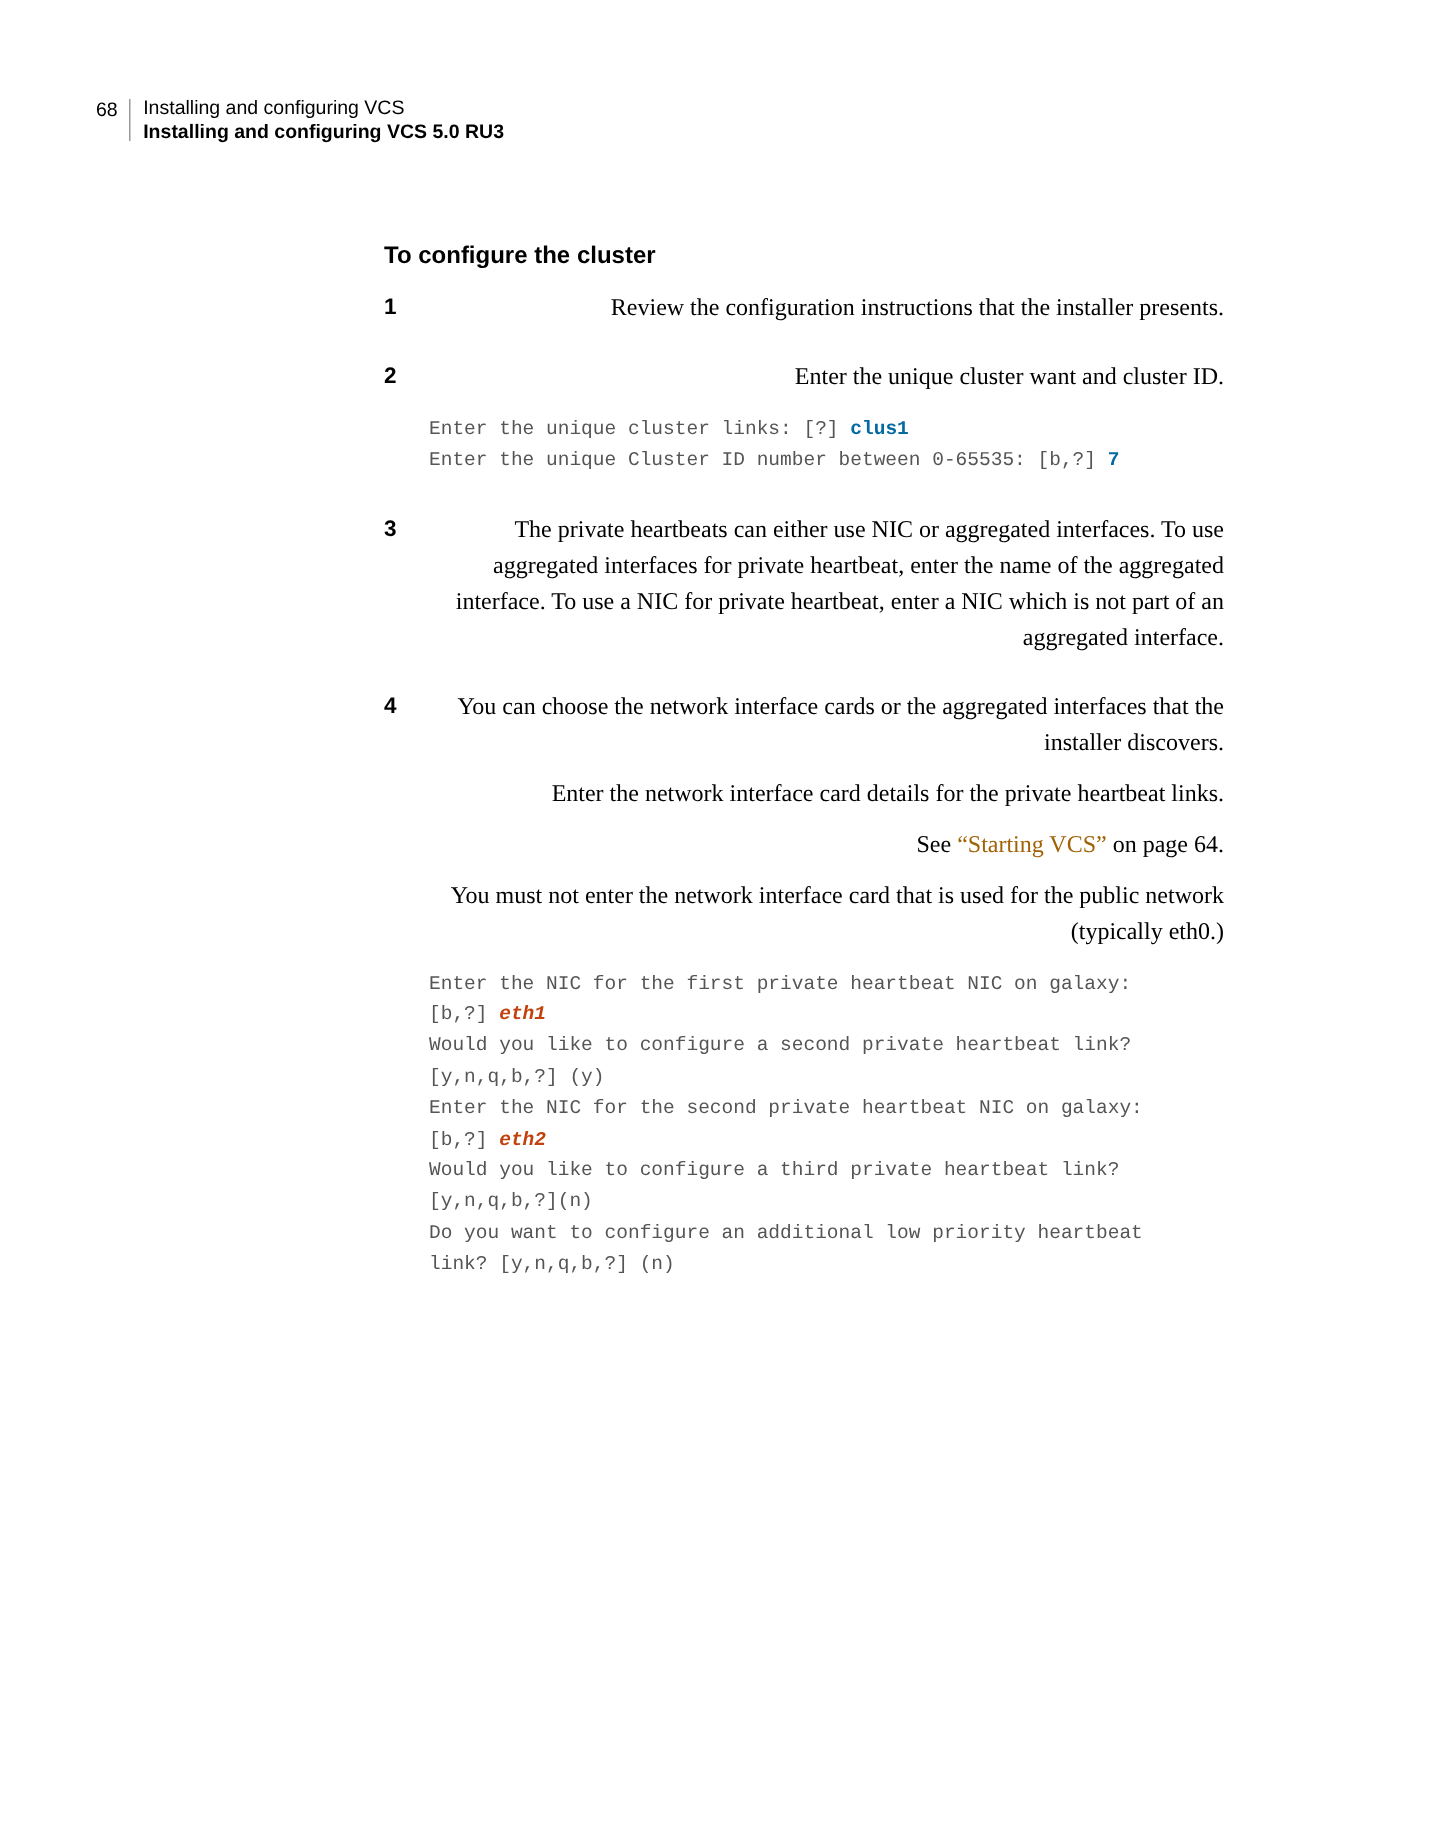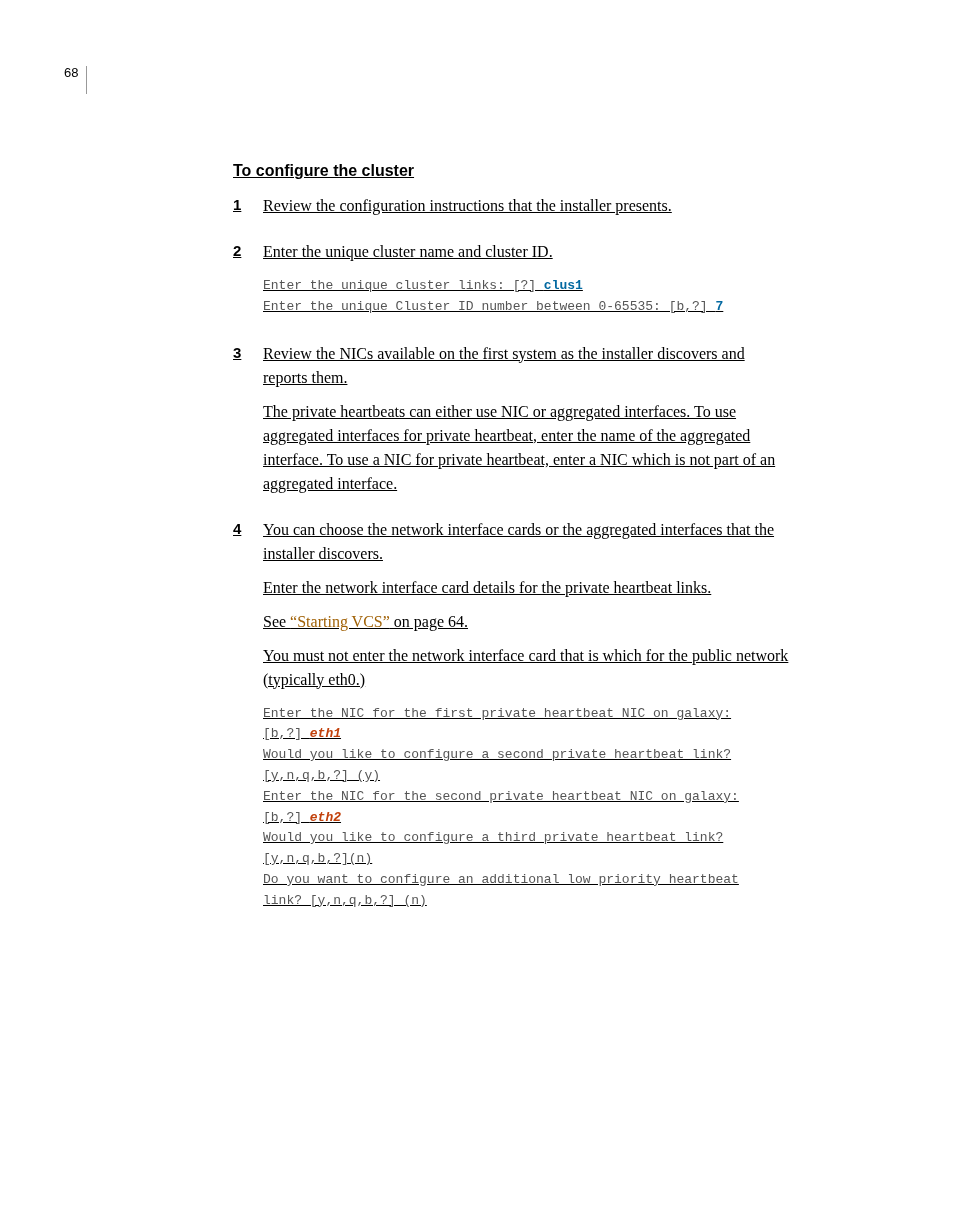--- a/index.html
+++ b/index.html
@@ -40,23 +40,22 @@
     line-height: 1.2;
   }
   .header-texts .line2 {
     font-weight: 600;
     font-size: 13px;
     line-height: 1.2;
   }
   .content {
     position: absolute;
     top: 162px;
-    left: 233px;
+    left: 256px;
     width: 560px;
-    text-decoration: underline;
   }
   .section-title {
     font-family: "Segoe UI", "Helvetica Neue", Arial, sans-serif;
     font-weight: 600;
     font-size: 16px;
     margin-bottom: 14px;
   }
   .step {
     display: flex;
     margin-bottom: 12px;
@@ -70,20 +69,21 @@
     line-height: 1.5;
   }
   .step-body {
     flex: 1;
     font-size: 16px;
     line-height: 1.5;
     color: #000;
   }
   .step-body p {
     margin: 0 0 10px 0;
+    text-align: right;
   }
   .code-block {
     font-family: "Courier New", monospace;
     font-size: 13px;
     line-height: 1.6;
     color: #555;
     margin: 12px 0 12px 0;
     white-space: pre-wrap;
   }
   .code-bold {
@@ -98,56 +98,59 @@
   .link {
     color: #a16207;
   }
 </style>
 </head>
 <body>
 
 <div class="header-zone">
   <span class="page-number">68</span>
   <div class="header-divider"></div>
+  <div class="header-texts">
+    <div class="line1">Installing and configuring VCS</div>
+    <div class="line2">Installing and configuring VCS 5.0 RU3</div>
+  </div>
 </div>
 
 <div class="content">
   <div class="section-title">To configure the cluster</div>
 
   <div class="step">
     <div class="step-num">1</div>
     <div class="step-body">
       <p>Review the configuration instructions that the installer presents.</p>
     </div>
   </div>
 
   <div class="step">
     <div class="step-num">2</div>
     <div class="step-body">
-      <p>Enter the unique cluster name and cluster ID.</p>
+      <p>Enter the unique cluster want and cluster ID.</p>
       <div class="code-block"><span>Enter the unique cluster links: [?] </span><span class="code-bold">clus1</span><span>
 Enter the unique Cluster ID number between 0-65535: [b,?] </span><span class="code-bold">7</span></div>
     </div>
   </div>
 
   <div class="step">
     <div class="step-num">3</div>
     <div class="step-body">
-      <p>Review the NICs available on the first system as the installer discovers and reports them.</p>
       <p>The private heartbeats can either use NIC or aggregated interfaces. To use aggregated interfaces for private heartbeat, enter the name of the aggregated interface. To use a NIC for private heartbeat, enter a NIC which is not part of an aggregated interface.</p>
     </div>
   </div>
 
   <div class="step">
     <div class="step-num">4</div>
     <div class="step-body">
       <p>You can choose the network interface cards or the aggregated interfaces that the installer discovers.</p>
       <p>Enter the network interface card details for the private heartbeat links.</p>
       <p><span>See </span><span class="link">“Starting VCS”</span><span> on page 64.</span></p>
-      <p>You must not enter the network interface card that is which for the public network (typically eth0.)</p>
+      <p>You must not enter the network interface card that is used for the public network (typically eth0.)</p>
       <div class="code-block"><span>Enter the NIC for the first private heartbeat NIC on galaxy:
 [b,?] </span><span class="code-bold-italic">eth1</span><span>
 Would you like to configure a second private heartbeat link?
 [y,n,q,b,?] (y)
 Enter the NIC for the second private heartbeat NIC on galaxy:
 [b,?] </span><span class="code-bold-italic">eth2</span><span>
 Would you like to configure a third private heartbeat link?
 [y,n,q,b,?](n)
 Do you want to configure an additional low priority heartbeat
 link? [y,n,q,b,?] (n)</span></div>

